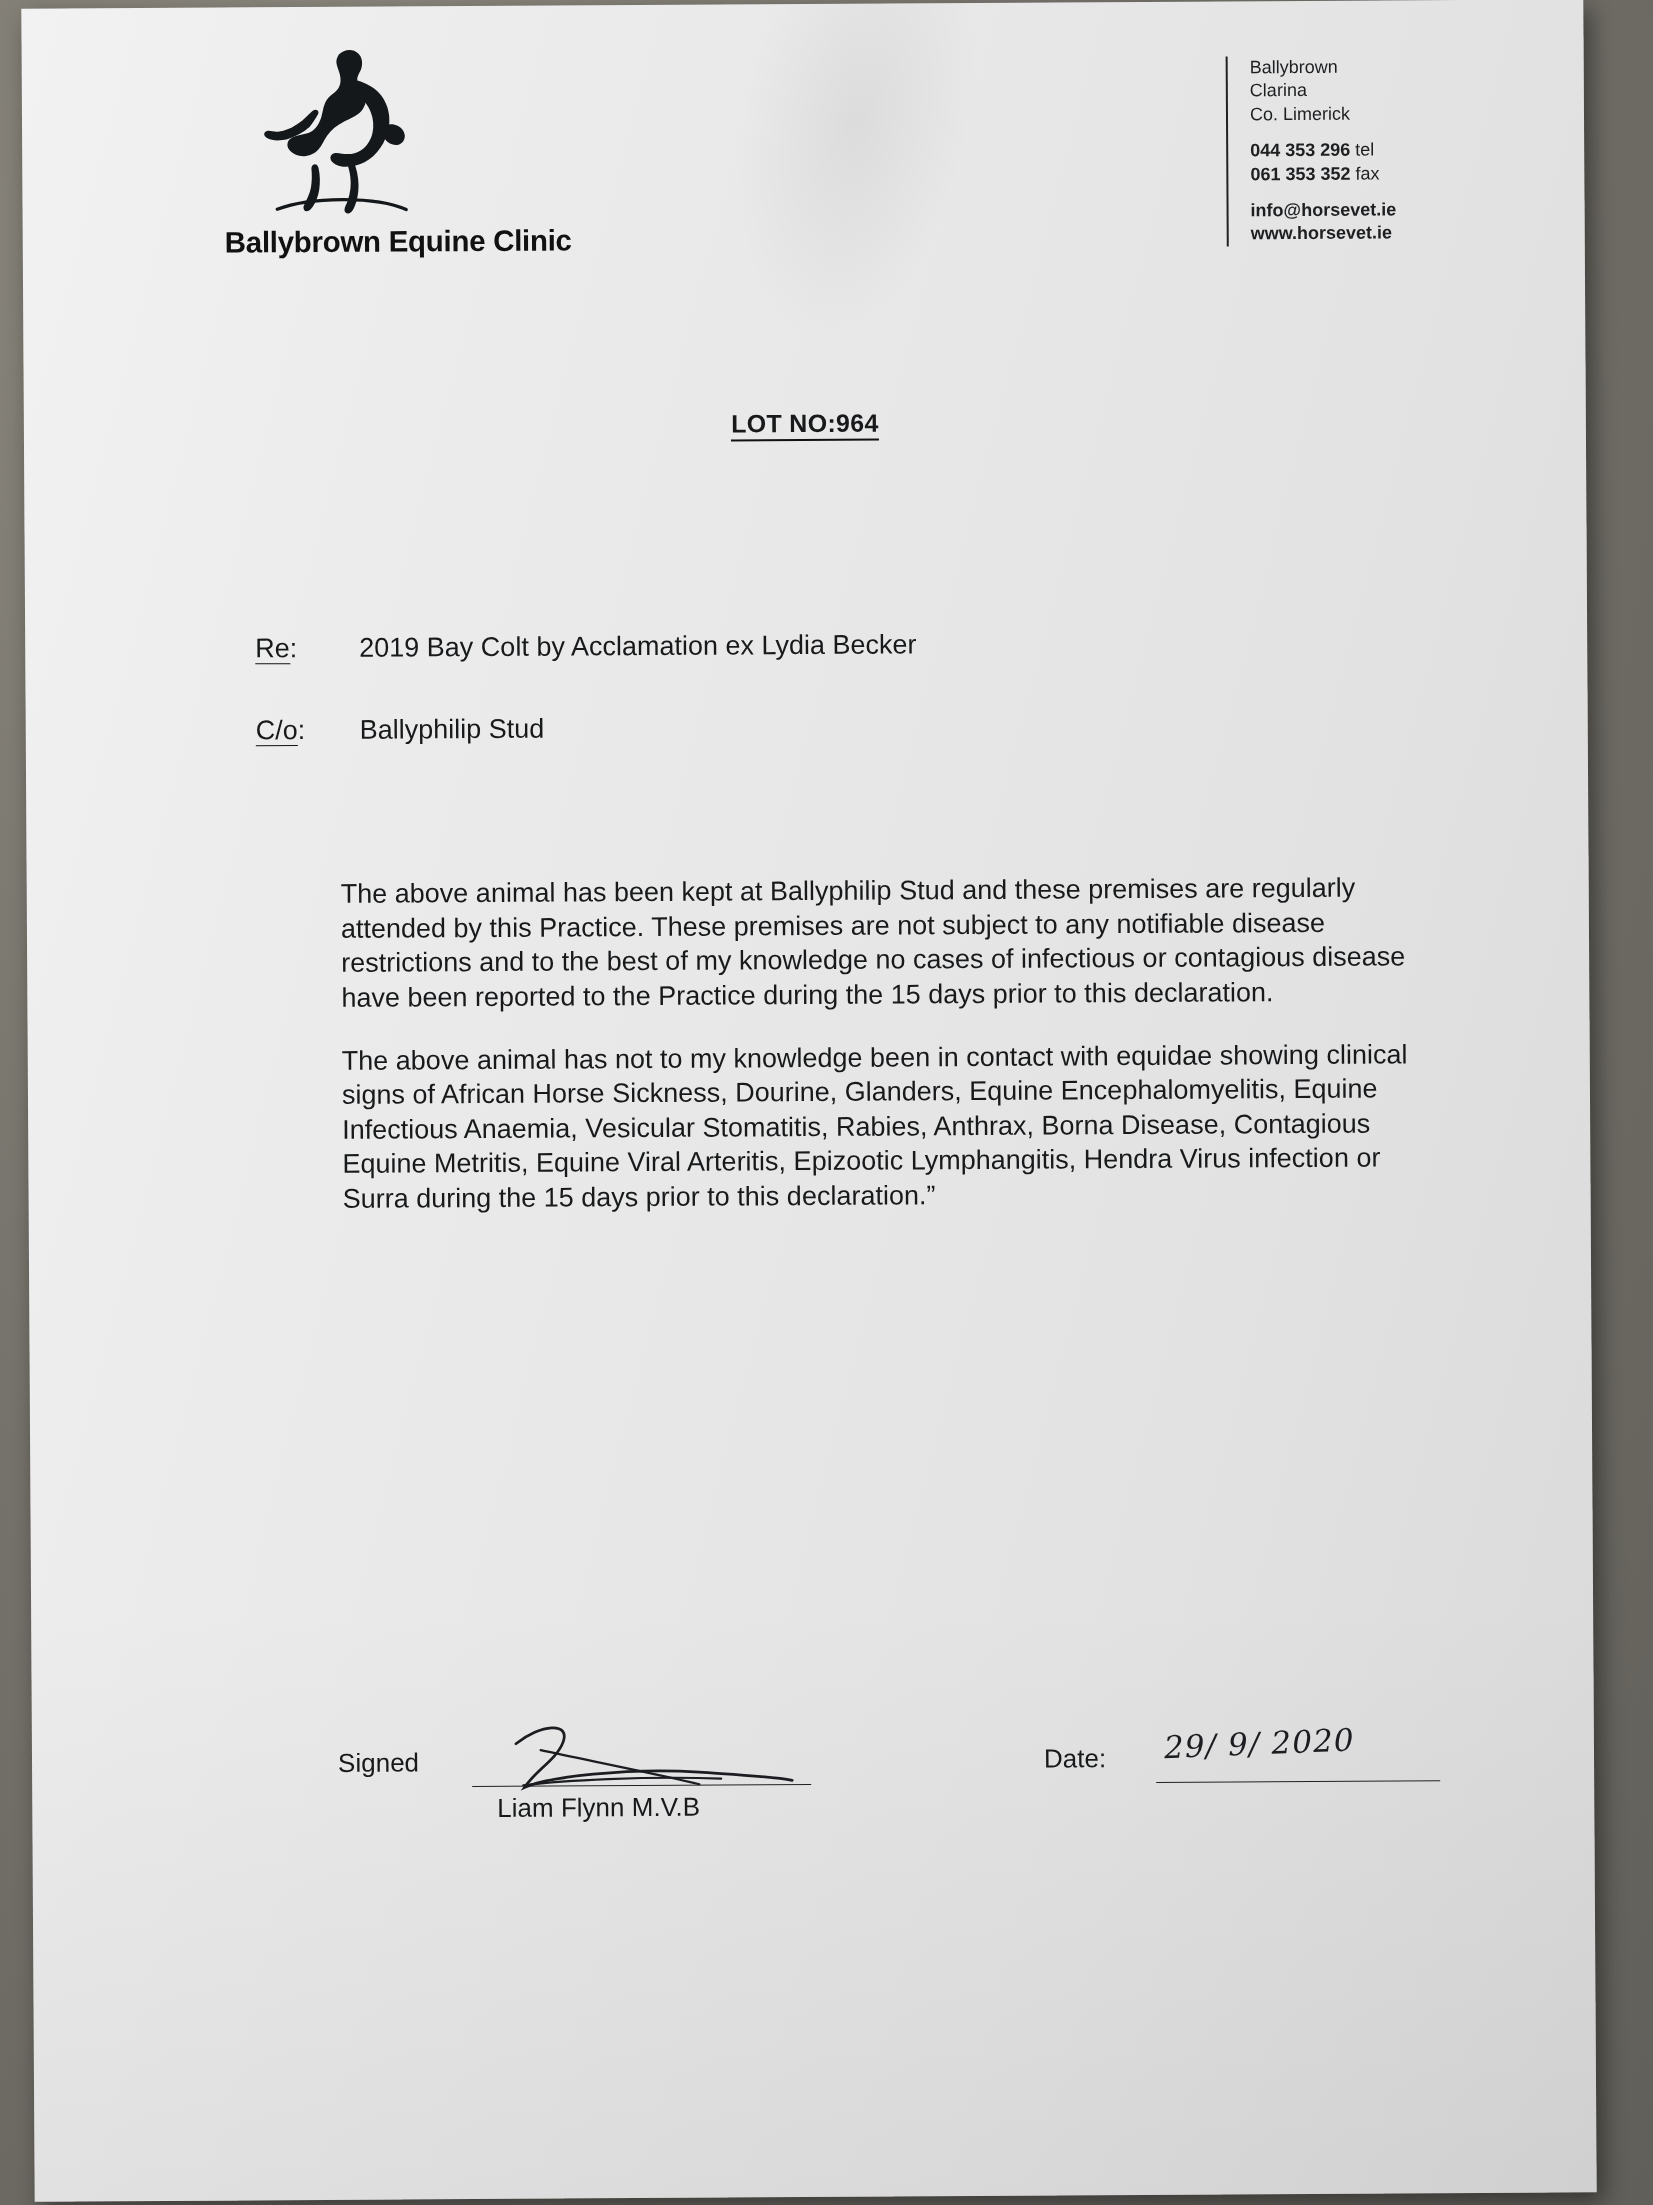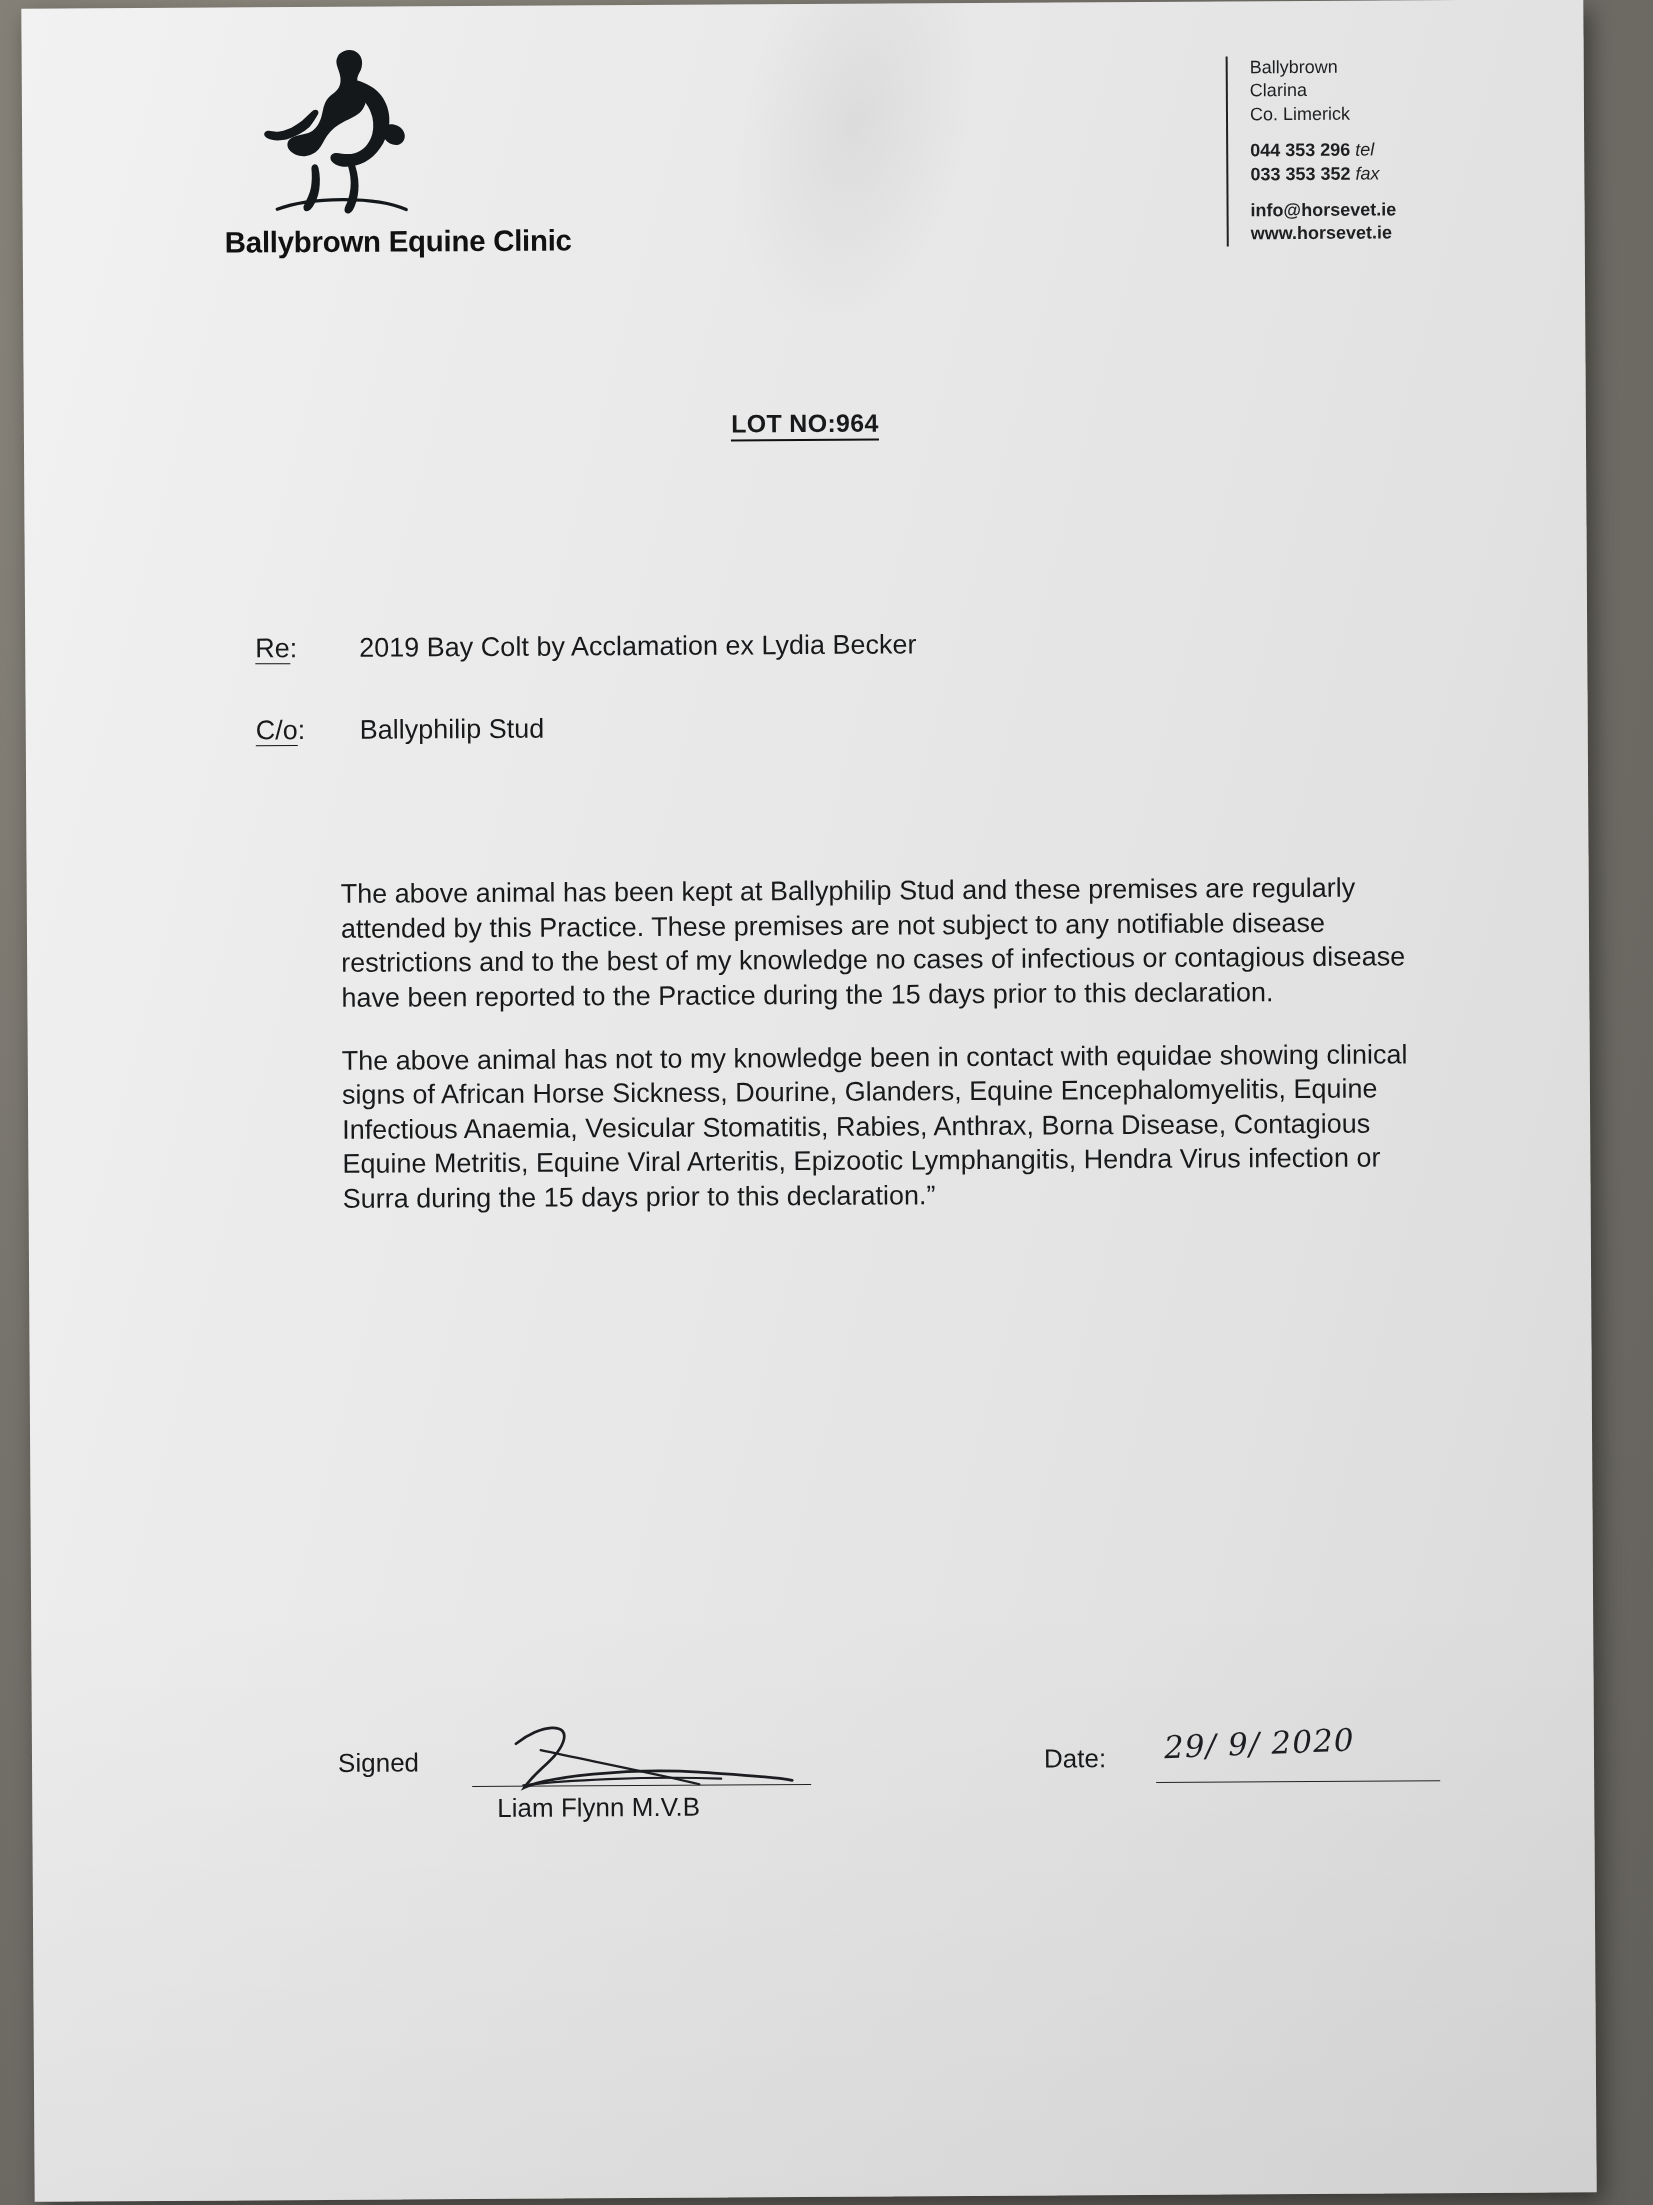--- a/index.html
+++ b/index.html
@@ -99,21 +99,21 @@
     padding-left: 22px;
     border-left: 2.2px solid #222;
     line-height: 1.30;
   }
   .contact-line {
     font-size: 18px;
     color: #1d1f20;
     white-space: nowrap;
   }
   .contact-line.bold { font-weight: bold; }
-  .contact-line .ital { font-style: italic; font-weight: normal; }
+  .contact-line .ital { font-weight: normal; }
   .contact-gap { height: 13px; }
 
   
   #lot-no {
     position: absolute;
     top: 405px;
     left: 0;
     width: 100%;
     text-align: center;
   }
@@ -249,21 +249,21 @@
           </svg>
           <div id="clinic-name">Ballybrown Equine Clinic</div>
         </div>
 
         <div id="contact-block">
           <div class="contact-line">Ballybrown</div>
           <div class="contact-line">Clarina</div>
           <div class="contact-line">Co. Limerick</div>
           <div class="contact-gap"></div>
           <div class="contact-line bold"><span>044 353 296</span> <span class="ital">tel</span></div>
-          <div class="contact-line bold"><span>033 353 352</span> <span class="ital">fax</span></div>
+          <div class="contact-line bold"><span>061 353 352</span> <span class="ital">fax</span></div>
           <div class="contact-gap"></div>
           <div class="contact-line bold">info@horsevet.ie</div>
           <div class="contact-line bold">www.horsevet.ie</div>
         </div>
       </div>
 
       <div id="lot-no">
         <span>LOT NO:964</span>
       </div>
 

